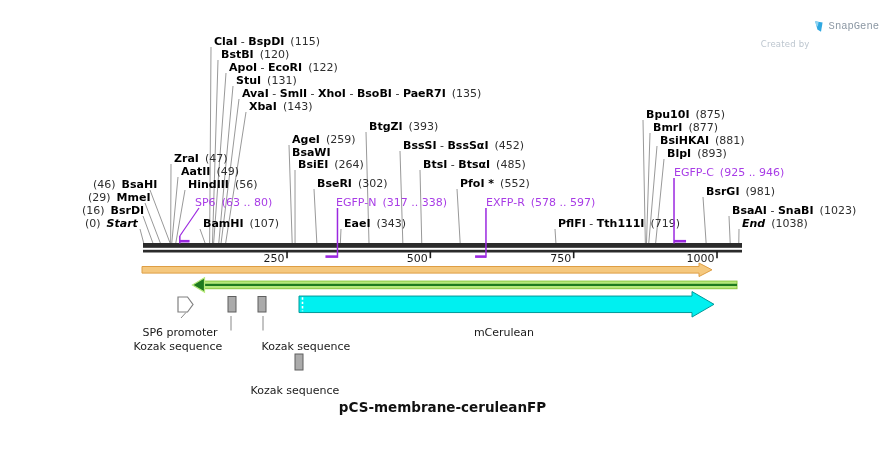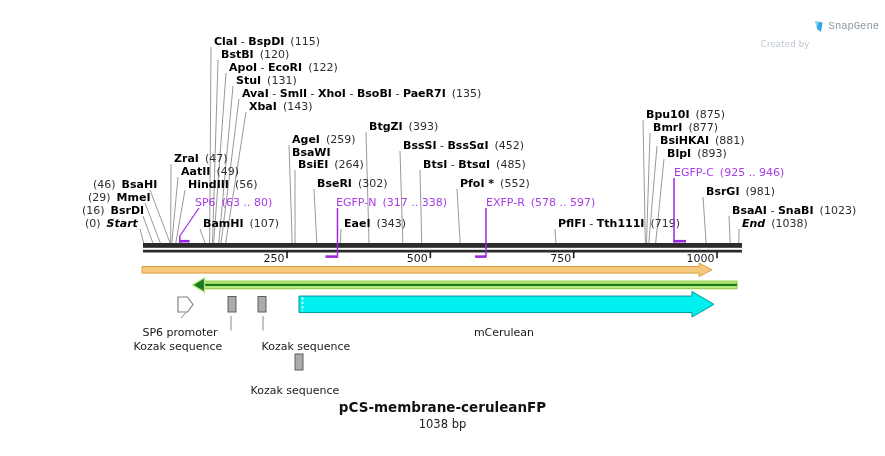--- a/index.html
+++ b/index.html
@@ -128,14 +128,13 @@
     <line x1="231" y1="316" x2="231" y2="330.5" stroke="#888888" stroke-width="1"></line>
     <text x="178" y="350" text-anchor="middle" font-size="11" fill="#1a1a1a">Kozak sequence</text>
     <line x1="263" y1="316" x2="263" y2="330.5" stroke="#888888" stroke-width="1"></line>
     <text x="306" y="350" text-anchor="middle" font-size="11" fill="#1a1a1a">Kozak sequence</text>
     <text x="504" y="336" text-anchor="middle" font-size="11" fill="#1a1a1a">mCerulean</text>
     <text x="295" y="394" text-anchor="middle" font-size="11" fill="#1a1a1a">Kozak sequence</text>
   </svg>
 
 <div class="title-block">
   <div class="t1">pCS-membrane-ceruleanFP</div>
-  <div class="t2">1038 bp</div>
 </div>
 
 </body></html>

